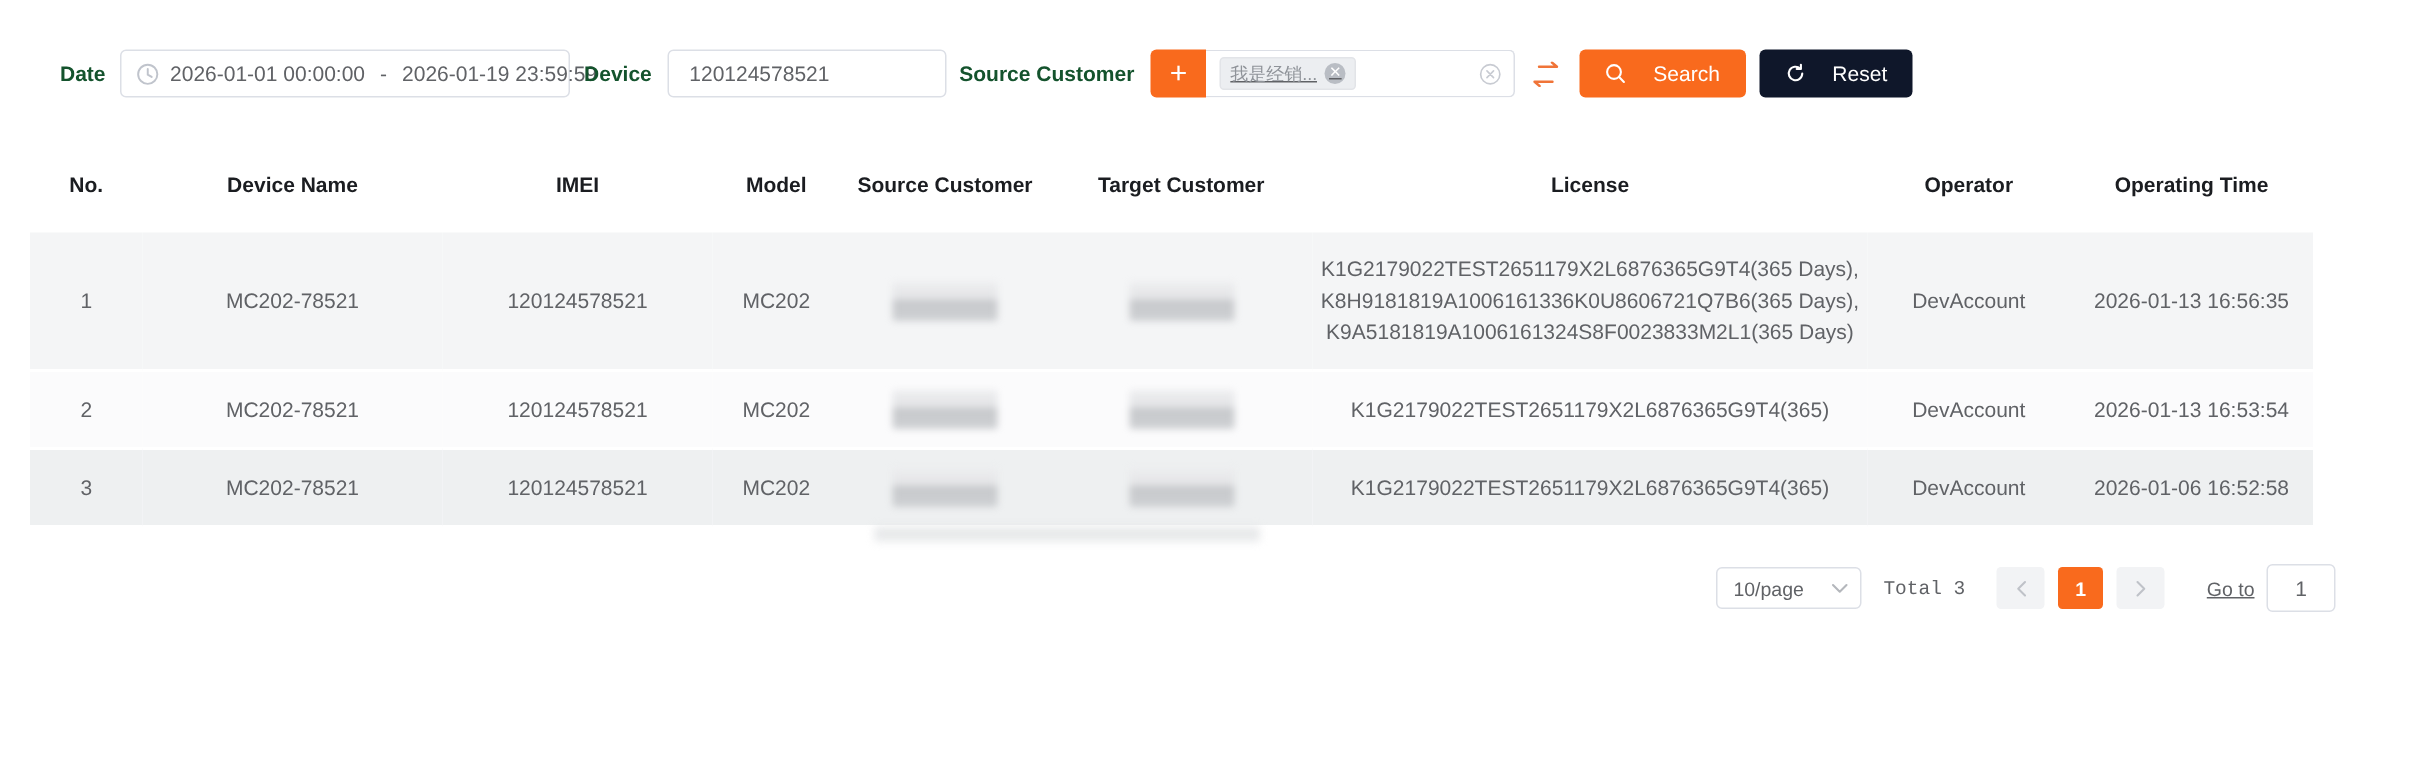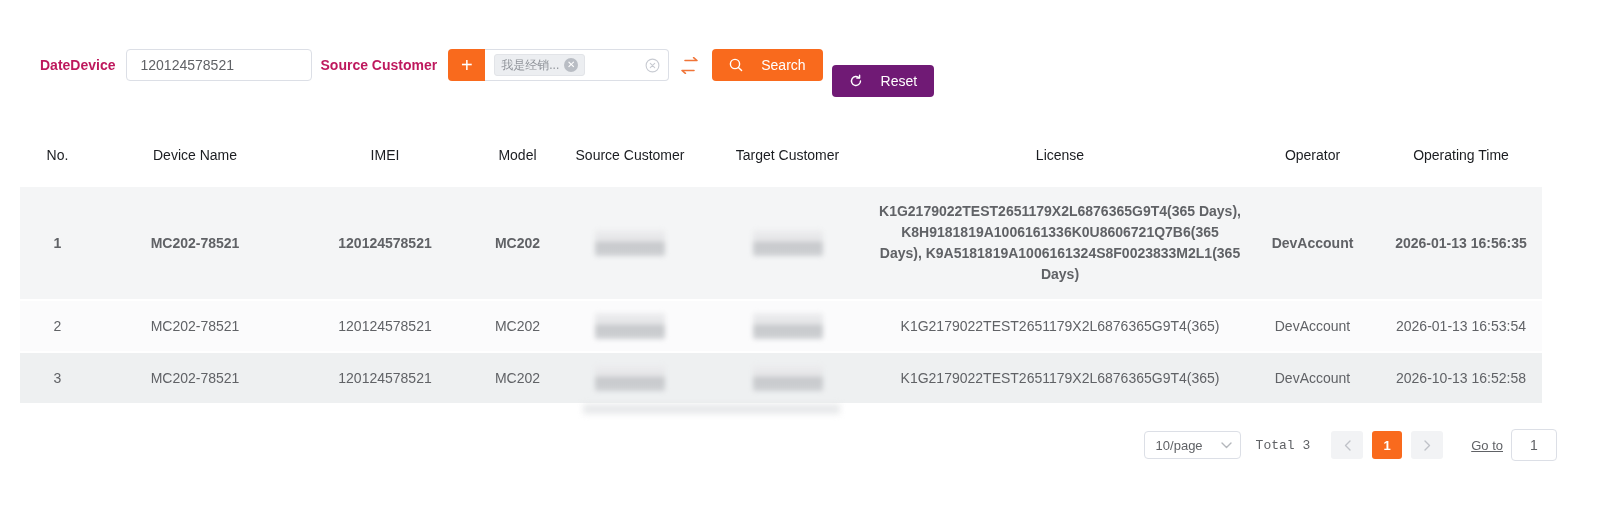--- a/index.html
+++ b/index.html
@@ -1,61 +1,61 @@
 <!DOCTYPE html>
 <html><head>
 <meta charset="utf-8">
 <style>
   * { box-sizing: border-box; margin: 0; padding: 0; }
   html,body { width: 1619px; height: 514px; background: #fff; overflow: hidden;
     font-family: "Liberation Sans", "DejaVu Sans", sans-serif; }
 
   
   .filter-bar { display: flex; align-items: center; padding: 33px 0 0 40px; }
-  .f-label { font-size: 14px; font-weight: 600; color: #be185d; white-space: nowrap; }
+  .f-label { font-size: 14px; font-weight: 600; color: #14532d; white-space: nowrap; }
   .inp { height: 32px; border: 1px solid #dcdfe6; border-radius: 4px; background: #fff;
     display: flex; align-items: center; font-size: 14px; color: #606266; }
   .date-range { width: 300px; margin: 0 9px 0 10px; padding: 0 10px; }
   .date-range .sep { margin: 0 10px; color: #606266; }
   .date-range svg { margin-right: 7px; flex: 0 0 auto; }
   .date-txt { white-space: nowrap; }
   input.text-input { height: 32px; border: 1px solid #dcdfe6; border-radius: 4px;
     font-size: 14px; color: #606266; padding: 0 14px; outline: none;
     font-family: inherit; }
   .device-input { width: 186px; margin: 0 9px 0 10px; }
   .cust-group { display: flex; align-items: center; margin-left: 11px; }
   .add-btn { width: 37px; height: 32px; background: #f96a1d; color: #fff; border: none;
     border-radius: 4px 0 0 4px; font-size: 20px; line-height: 30px; cursor: pointer; }
-  .tag-input { width: 184px; border-radius: 0 4px 4px 0; border-left: none;
-    padding: 0 8px 0 9px; position: relative; }
+  .tag-input { width: 206px; border-radius: 0 4px 4px 0; border-left: none;
+    padding: 0 8px 0 9px; position: relative; text-decoration: underline; }
   .tag-pill { display: inline-flex; align-items: center; background: #eceef1;
     border: 1px solid #e2e4e8; border-radius: 3px; height: 22px; padding: 0 6px;
     font-size: 12px; color: #8f9399; max-width: 140px; }
   .tag-pill .txt { overflow: hidden; white-space: nowrap; }
   .tag-close { display: inline-block; width: 14px; height: 14px; margin-left: 5px;
     border-radius: 50%; background: #b9bdc4; color: #fff; font-size: 10px;
     line-height: 14px; text-align: center; cursor: pointer; }
   .clear-icon { position: absolute; right: 8px; top: 8px; cursor: pointer; }
   .swap-icon { margin: 0 12px 0 10px; cursor: pointer; display: flex; }
   .btn { height: 32px; border: none; border-radius: 4px; color: #fff; font-size: 14px;
     display: inline-flex; align-items: center; gap: 18px; padding: 0 17px;
     cursor: pointer; font-family: inherit; }
   .btn-search { background: #f96a1d; margin-right: 9px; }
-  .btn-reset  { background: #701a75; margin-top: 32px; }
+  .btn-reset  { background: #0f172a; }
 
   
   .table-wrap { margin: 36px 77px 0 20px; position: relative; }
   table { width: 100%; border-collapse: collapse; table-layout: fixed; }
-  th { font-size: 14px; font-weight: 400; color: #1b1d21; text-align: center;
+  th { font-size: 14px; font-weight: 700; color: #1b1d21; text-align: center;
     padding: 14px 4px 24px; white-space: nowrap; }
   td { font-size: 14px; color: #606266; text-align: center; padding: 12px 4px;
     line-height: 21px; word-wrap: break-word; vertical-align: middle; }
   tbody tr { border-bottom: 2px solid #fff; }
   tbody tr:nth-child(1) { background: #f4f5f6; }
-  tbody tr:nth-child(1) td { padding: 14px 4px; font-weight: bold; }
+  tbody tr:nth-child(1) td { padding: 14px 4px; }
   tbody tr:nth-child(2) { background: #fbfbfc; }
   tbody tr:nth-child(3) { background: #eef0f1; }
   .col-no { width: 75px; } .col-device_name { width: 200px; }
   .col-imei { width: 180px; } .col-model { width: 85px; }
   .col-source_customer { width: 140px; } .col-target_customer { width: 175px; }
   .col-license { width: 370px; } .col-operator { width: 135px; }
   .col-operating_time { width: 162px; }
   .blur-block { width: 70px; height: 26px; margin: 0 auto; border-radius: 2px;
     background: linear-gradient(180deg,#ededef 0%,#e3e4e6 45%,#c6c8cb 45%,#ced0d3 100%);
     filter: blur(2.5px); }
@@ -78,20 +78,29 @@
   .goto-label { margin: 0 8px 0 28px; text-decoration: underline; }
   .goto-input { width: 46px; height: 28px; text-align: center; font-size: 13px;
     padding: 0 4px; }
 </style>
 </head>
 <body>
 
 <div class="filter-bar">
   <span class="f-label">Date</span>
 
+  <div class="inp date-range">
+    <svg width="15" height="15" viewBox="0 0 15 15">
+      <circle cx="7.5" cy="7.5" r="6.4" fill="none" stroke="#c0c4cc" stroke-width="1.3"></circle>
+      <path d="M7.5 4v3.8l2.6 1.5" fill="none" stroke="#c0c4cc" stroke-width="1.3" stroke-linecap="round"></path>
+    </svg>
+    <span class="date-txt">2026-01-01 00:00:00</span>
+    <span class="sep">-</span>
+    <span class="date-txt">2026-01-19 23:59:59</span>
+  </div>
 
   <span class="f-label">Device</span>
   <input class="text-input device-input" value="120124578521" style="">
 
   <span class="f-label">Source Customer</span>
 
   <div class="cust-group">
     <button class="add-btn">+</button>
     <div class="inp tag-input">
       <span class="tag-pill">
@@ -194,21 +203,21 @@
           <td>120124578521</td>
           <td>MC202</td>
           <td>
             <div class="blur-block"></div>
           </td>
           <td>
             <div class="blur-block"></div>
           </td>
           <td>K1G2179022TEST2651179X2L6876365G9T4(365)</td>
           <td>DevAccount</td>
-          <td>2026-10-13 16:52:58</td>
+          <td>2026-01-06 16:52:58</td>
         </tr>
       </tbody>
   </table>
   <div class="redaction-smudge"></div>
 </div>
 
 <div class="pagination">
   <div class="page-size">
     <span>10/page</span>
     <svg width="11" height="7" viewBox="0 0 11 7">

